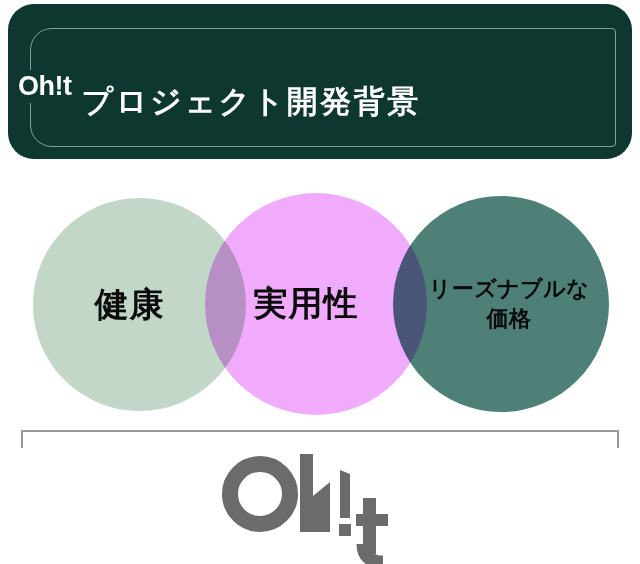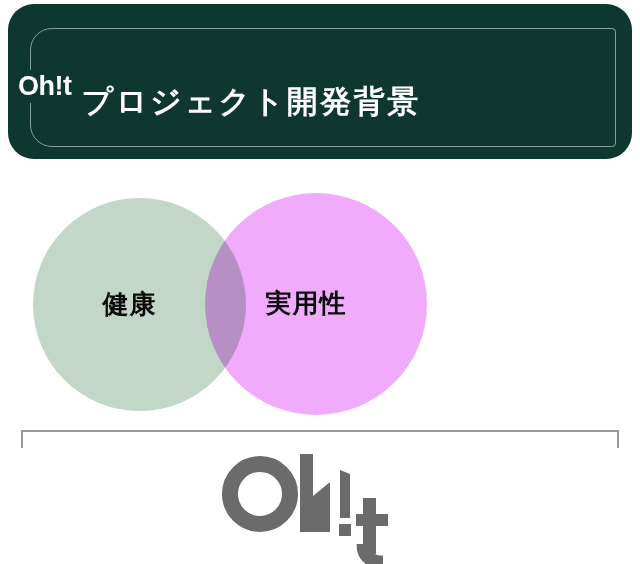--- a/index.html
+++ b/index.html
@@ -108,21 +108,21 @@
     background: #f0abfc;
   }
   .circle-price {
     left: 393px;
     top: 10px;
     width: 216px;
     height: 216px;
     background: #4e8078;
   }
   .circle-label {
-    font-size: 26px;
+    font-size: 34px;
     font-weight: bold;
     color: #0b0b0b;
     line-height: 1.35;
     letter-spacing: 1px;
     mix-blend-mode: normal;
   }
   .circle-health .circle-label,
   .circle-practical .circle-label {
     transform: translateX(-10px);
   }
@@ -174,20 +174,26 @@
 <div class="venn-area">
 
   <div class="venn-circle circle-health">
     <span class="circle-label">健康</span>
   </div>
 
   <div class="venn-circle circle-practical">
     <span class="circle-label">実用性</span>
   </div>
 
+  <div class="venn-circle circle-price">
+    <span class="circle-label">
+      <span>リーズナブルな</span><br>
+      <span>価格</span>
+    </span>
+  </div>
 
 </div>
 
 <div class="bracket"></div>
 
 <div class="bottom-logo">
   <svg width="200" height="112" viewBox="0 0 200 112" aria-hidden="true">
 
     <circle cx="40" cy="42" r="30" fill="none" stroke="#6b6b6b" stroke-width="16"></circle>
 

